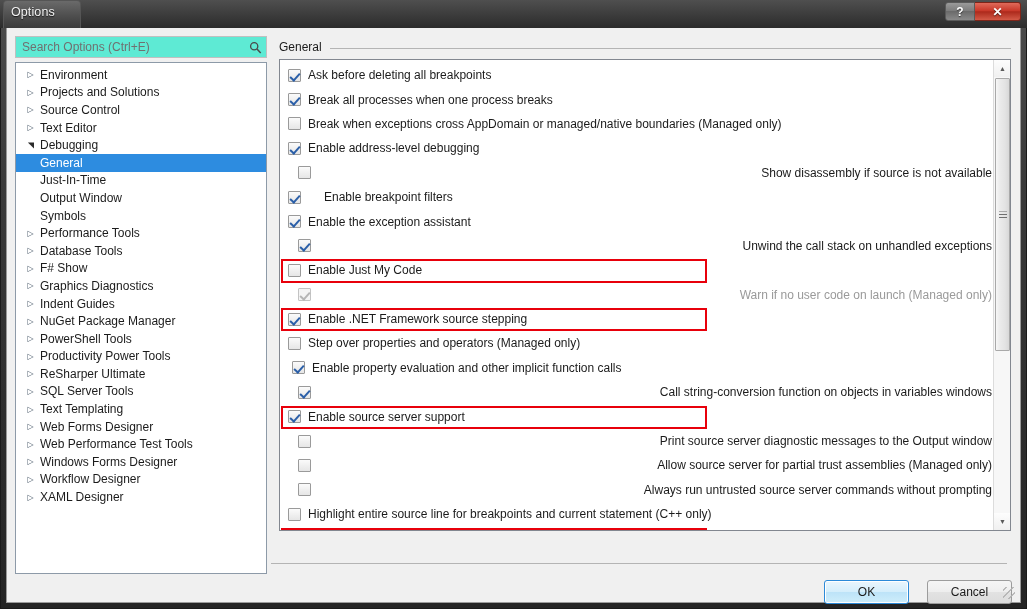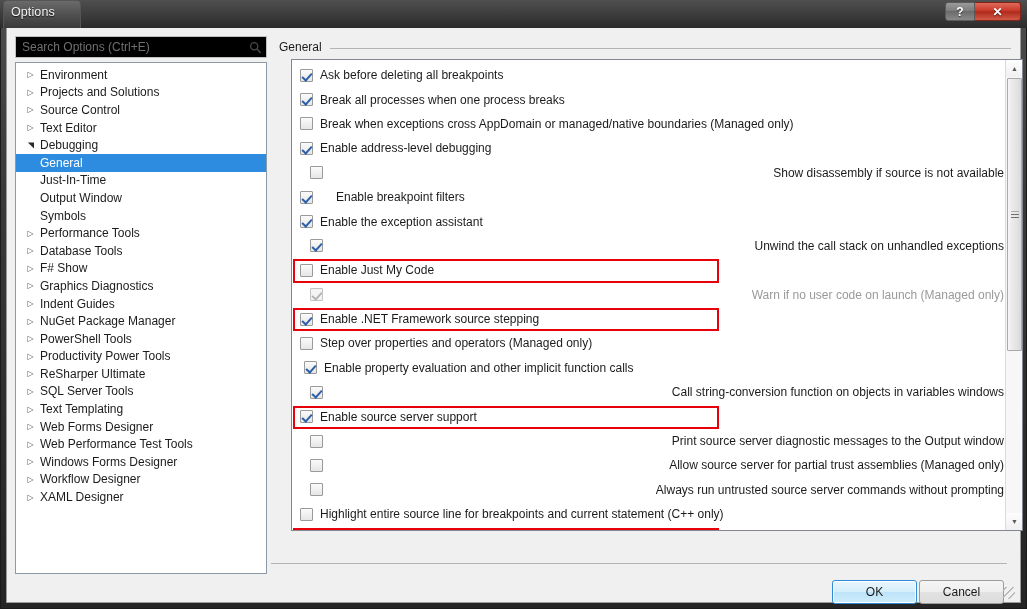--- a/index.html
+++ b/index.html
@@ -62,21 +62,21 @@
     position:absolute; left:6px; top:28px;
     width: 1015px; height: 575px;
     background:#f0f0f0;
     border: 1px solid #9a9a9a;
     border-top:none;
   }
 
   
   .search-box {
     position:absolute; left:8px; top:8px; width:252px; height:22px;
-    background:#000000; border:1px solid #c0c0c0;
+    background:#5eead4; border:1px solid #c0c0c0;
     display:flex; align-items:center;
   }
   .search-placeholder {
     flex:1; padding-left:6px; font-size:12px; color:#707070;
   }
   .search-icon {
     width:22px; height:20px; display:flex; align-items:center; justify-content:center;
     color:#3a3a3a; font-size:13px;
   }
   .tree {
@@ -105,21 +105,21 @@
   .group-header {
     position:absolute; left:4px; top:4px; height:18px;
     display:flex; align-items:center; width:732px;
   }
   .group-header .gh-text { font-size:12px; color:#1b1b1b; }
   .group-header .gh-line {
     flex:1; height:1px; background:#b4b4b4; margin-left:8px; margin-top:2px;
   }
   .options-list {
     position:absolute; left:4px; top:25px; width:732px; height:472px;
-    background:#fff; border:1px solid #828790; overflow:hidden;margin-left:12px;
+    background:#fff; border:1px solid #828790; overflow:hidden;
   }
   .list-inner { position:absolute; left:0; top:0; width:712px; }
 
   .opt-row {
     position:relative; height:24.4px;
     display:flex; align-items:center;
     font-size:12px; color:#1b1b1b; white-space:nowrap;
   }
   .opt-row .cb {
     flex:0 0 13px; width:13px; height:13px;
@@ -172,21 +172,21 @@
     position:absolute; left:3px; top:50%; transform:translateY(-50%);
     width:8px; height:7px;
     background: repeating-linear-gradient(180deg,#6f6f6f 0 1px, transparent 1px 3px);
   }
 
   
   .footer-sep {
     position:absolute; left:272px; top:541px; width:736px; height:1px;
     background:#b4b4b4;
   }
-  .btn-row { position:absolute; right:16px; top:558px; display:flex; gap:2px; }
+  .btn-row { position:absolute; right:8px; top:558px; display:flex; gap:18px; }
   .dlg-btn {
     width:85px; height:24px;
     font-size:12px; color:#1b1b1b;
     display:flex; align-items:center; justify-content:center;
     background: linear-gradient(180deg,#f5f5f5 0%, #eeeeee 48%, #e2e2e2 52%, #dcdcdc 100%);
     border:1px solid #9c9c9c; border-radius:3px;
   }
   .dlg-btn.default {
     border:1px solid #2c8ad8;
     background: linear-gradient(180deg,#eaf6fd 0%, #d5eefb 48%, #bde3f8 52%, #cfeefb 100%);

